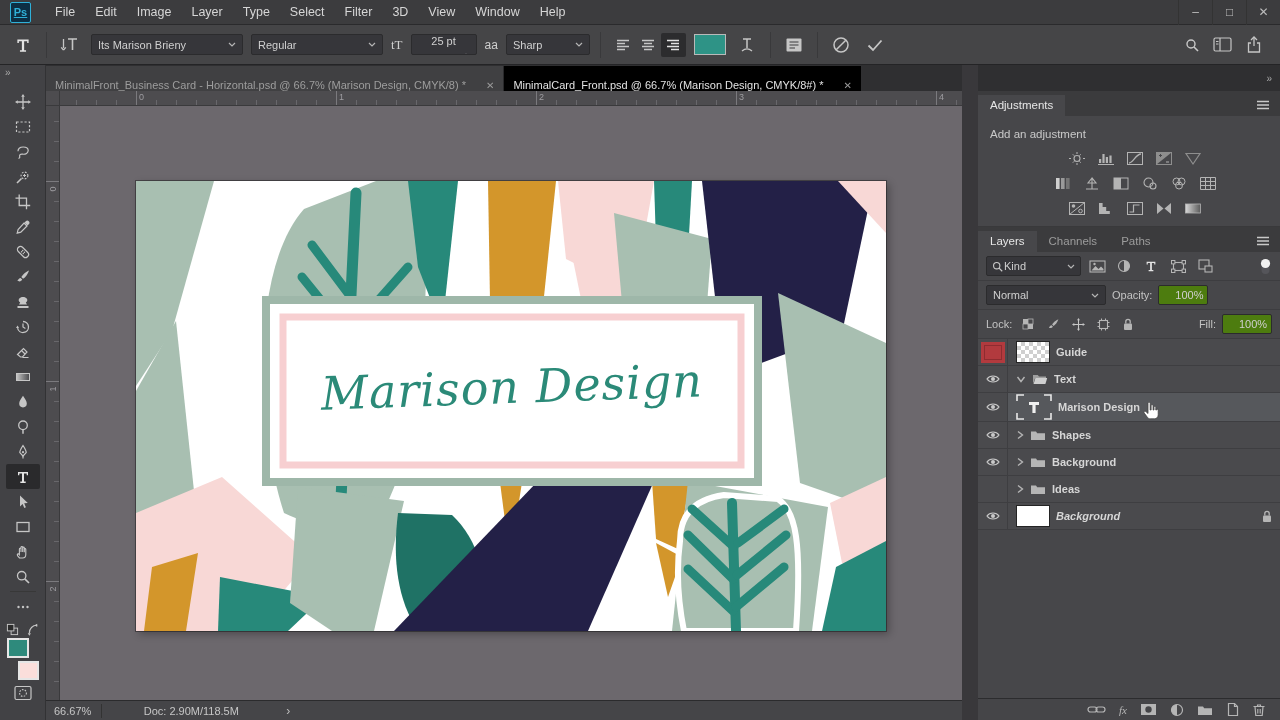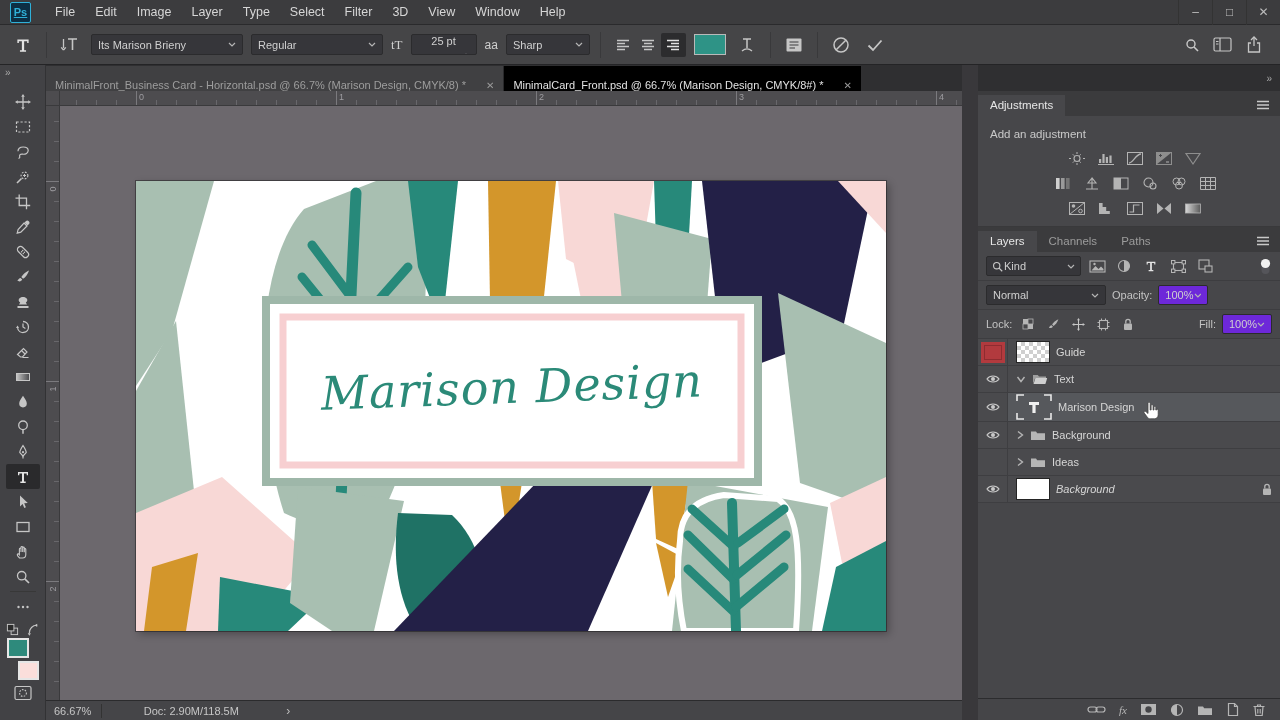--- a/index.html
+++ b/index.html
@@ -97,29 +97,29 @@
 
   .layers-panel { flex:1; display:flex; flex-direction:column; min-height:0; }
   .lp-filter { height:29px; display:flex; align-items:center; gap:5px; padding:0 8px; border-bottom:1px solid #3d3d40; }
   .kind-well { width:95px; height:20px; background:#36363a; border:1px solid #2b2b2d; border-radius:2px; display:flex; align-items:center; gap:1px; padding:0 5px; font-size:11px; }
   .kind-well .chev { margin-left:auto; }
   .lp-ficon { width:22px; height:20px; display:flex; align-items:center; justify-content:center; }
   .lp-toggle { margin-left:auto; }
   .lp-blend { height:29px; display:flex; align-items:center; gap:6px; padding:0 8px; border-bottom:1px solid #3d3d40; }
   .blend-well { width:120px; height:20px; background:#36363a; border:1px solid #2b2b2d; border-radius:2px; display:flex; align-items:center; padding:0 6px; font-size:11px; }
   .blend-well .chev { margin-left:auto; }
-  .small-well { width:50px; height:20px; background:#6d28d9; border:1px solid #2b2b2d; border-radius:2px; display:flex; align-items:center; padding:0 6px; font-size:11px; }
+  .small-well { width:50px; height:20px; background:#4d7c0f; border:1px solid #2b2b2d; border-radius:2px; display:flex; align-items:center; padding:0 16px; font-size:11px; }
   .small-well .chev { margin-left:auto; }
   .lp-label { font-size:11px; color:#c3c3c3; }
   .lp-lock { height:29px; display:flex; align-items:center; gap:7px; padding:0 8px; border-bottom:1px solid #3d3d40; }
   .lock-icon { width:18px; height:18px; display:flex; align-items:center; justify-content:center; }
   .lp-lock .fill-group { margin-left:auto; display:flex; align-items:center; gap:6px; }
 
   .layers-list { background:#414144; }
-  .lrow { display:flex; height:27px; border-bottom:1px solid #3e3e41; background:#4a4a4d; position:relative; }
+  .lrow { display:flex; height:27px; border-bottom:1px solid #3e3e41; background:#4a4a4d; position:relative;font-weight:bold; }
   .lrow.tall { height:29px; }
   .eyecell { width:30px; border-right:1px solid #3e3e41; display:flex; align-items:center; justify-content:center; flex:none; }
   .lmain { flex:1; display:flex; align-items:center; gap:6px; padding:0 8px; min-width:0; }
   .lrow.selected .lmain { background:#56585c; }
   .lname { font-size:11px; color:#d6d6d6; white-space:nowrap; }
   .lname.italic { font-style:italic; }
   .redbox { width:24px; height:21px; background:#b23a3e; position:relative; }
   .redbox::after { content:""; position:absolute; inset:3px; border:1.5px solid #8e2c30; }
   .thumb { width:34px; height:22px; border:1px solid #242424; flex:none; }
   .thumb.checker { background-color:#fff;
@@ -865,20 +865,36 @@
                 <use href="#sym-eye"></use>
               </svg>
             </div>
           <div class="lmain">
             <svg width="8" height="10">
                 <use href="#sym-chev-r"></use>
               </svg>
             <svg width="16" height="12">
                 <use href="#sym-folder"></use>
               </svg>
+            <span class="lname">Shapes</span>
+          </div>
+        </div>
+        <div class="lrow">
+          <div class="eyecell">
+              <svg width="14" height="10">
+                <use href="#sym-eye"></use>
+              </svg>
+            </div>
+          <div class="lmain">
+            <svg width="8" height="10">
+                <use href="#sym-chev-r"></use>
+              </svg>
+            <svg width="16" height="12">
+                <use href="#sym-folder"></use>
+              </svg>
             <span class="lname">Background</span>
           </div>
         </div>
         <div class="lrow">
           <div class="eyecell"></div>
           <div class="lmain">
             <svg width="8" height="10">
                 <use href="#sym-chev-r"></use>
               </svg>
             <svg width="16" height="12">

